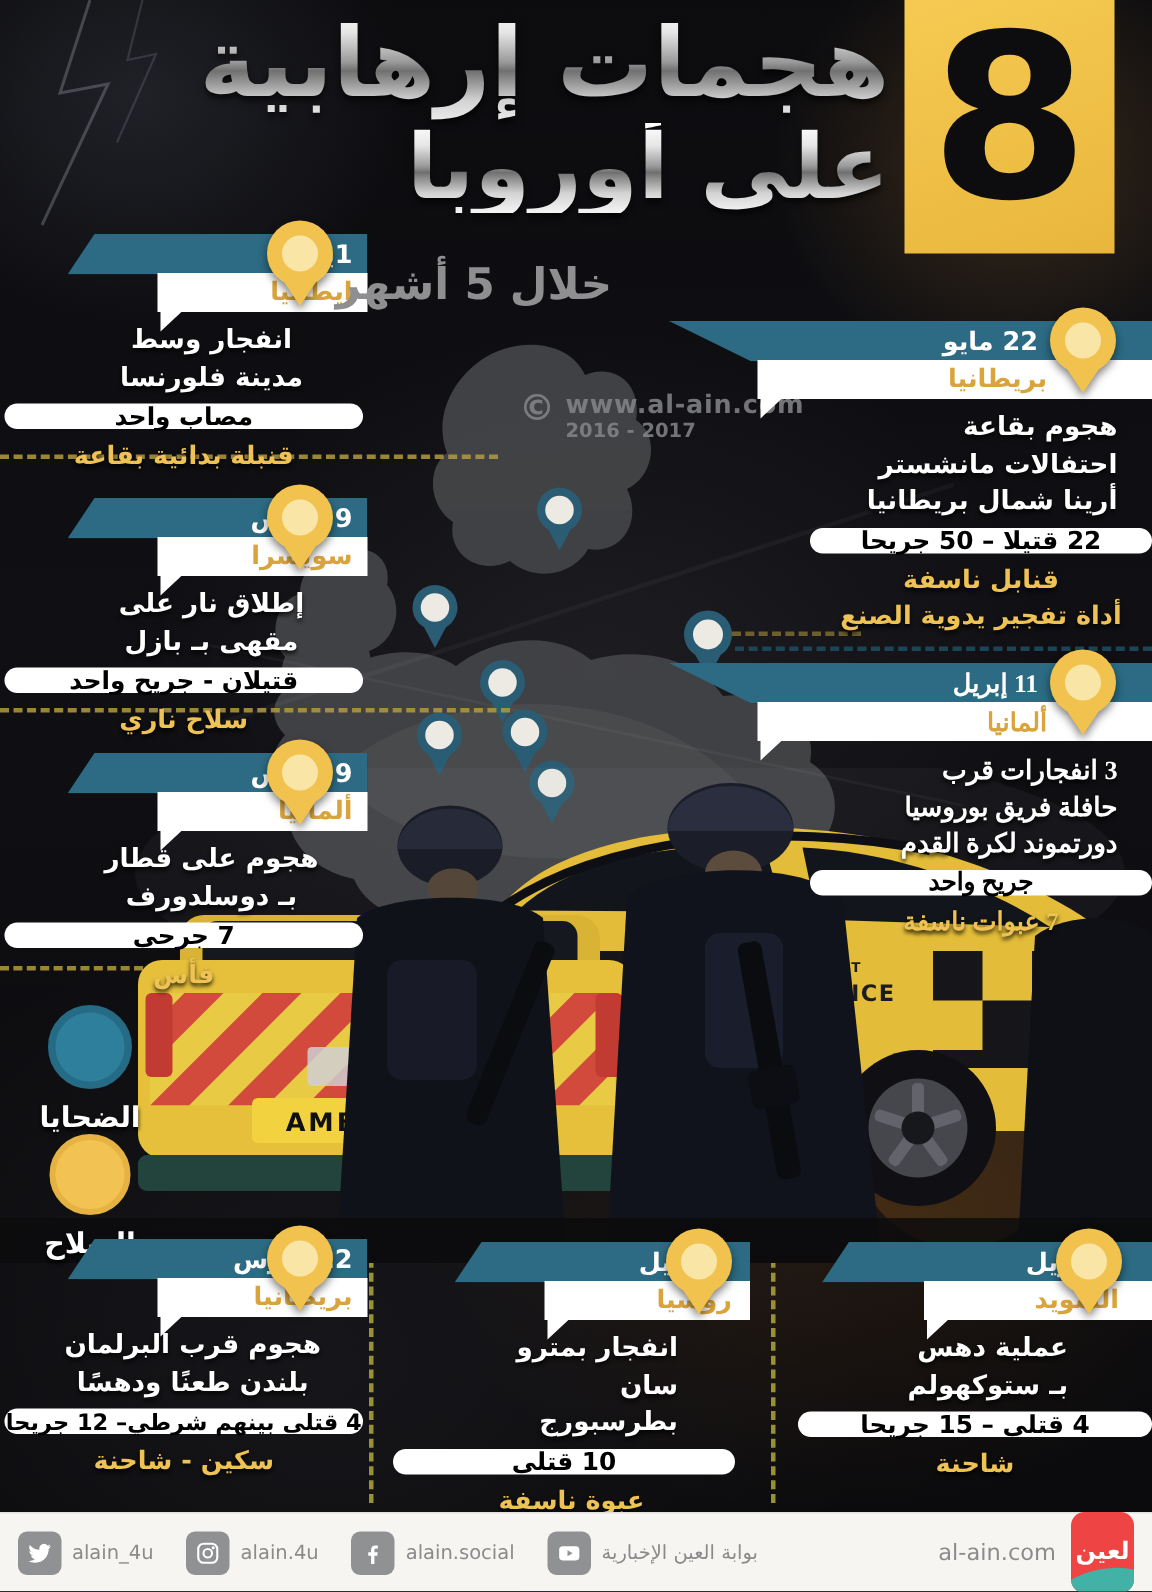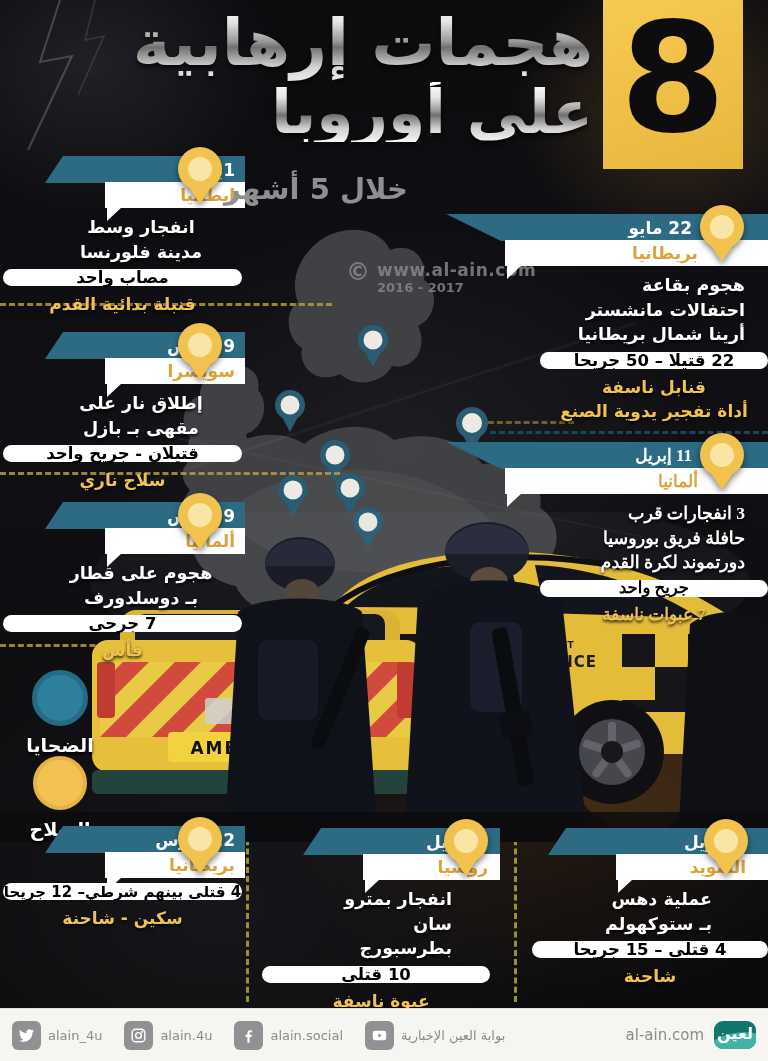--- a/index.html
+++ b/index.html
@@ -107,21 +107,21 @@
   .ev8 .victims{margin:5px 0 0 9px;}
   .ev8 .weapon{margin-left:9px;}
   
   .footer{position:absolute;left:0;top:1008px;width:768px;height:53px;background:#f7f5f2;z-index:7;
           display:flex;align-items:center;direction:ltr;padding:0 12px;box-sizing:border-box;border-top:1px solid #e2e0dc;}
   .social{display:flex;align-items:center;gap:7px;margin-right:22px;}
   .sicon{width:29px;height:29px;border-radius:6px;background:#8f9193;display:flex;align-items:center;justify-content:center;flex:0 0 auto;}
   .handle{color:#8b8b8b;font-size:13px;}
   .footer .spacer{flex:1;}
   .site{color:#8b8b8b;font-size:15px;margin-right:10px;}
-  .logo{position:relative;width:42px;height:28px;border-radius:9px;background:#0f766e;overflow:hidden;
+  .logo{position:relative;width:42px;height:54px;border-radius:9px;background:#ef4444;overflow:hidden;
         display:flex;align-items:center;justify-content:center;}
   .logo-wave{position:absolute;bottom:-10px;left:-8px;width:60px;height:26px;background:#42b1a6;
              border-radius:50% 50% 0 0;transform:rotate(-10deg);}
   .logo-text{position:relative;color:#fff;font-weight:bold;font-size:16px;z-index:2;transform:translateY(-2px);}
 </style>
 </head>
 <body>
 
 <div class="stage">
   <div class="bg"></div>
@@ -311,21 +311,21 @@
       </div>
     <div class="pin">
         <i></i>
       </div>
     <div class="country-banner">
         <span>إيطاليا</span>
       </div>
     <div class="desc">انفجار وسط
 مدينة فلورنسا</div>
     <div class="victims">مصاب واحد</div>
-    <div class="weapon">قنبلة بدائية القدم</div>
+    <div class="weapon">قنبلة بدائية بقاعة</div>
   </div>
 
   <div class="event left ev2">
     <div class="date-banner">
         <span>9 مارس</span>
       </div>
     <div class="pin">
         <i></i>
       </div>
     <div class="country-banner">
@@ -391,20 +391,22 @@
   <div class="event left ev6">
     <div class="date-banner">
         <span>22 مارس</span>
       </div>
     <div class="pin">
         <i></i>
       </div>
     <div class="country-banner">
         <span>بريطانيا</span>
       </div>
+    <div class="desc">هجوم قرب البرلمان
+بلندن طعنًا ودهسًا</div>
     <div class="victims">4 قتلى بينهم شرطي– 12 جريحا</div>
     <div class="weapon">سكين - شاحنة</div>
   </div>
 
   <div class="event left ev7">
     <div class="date-banner">
         <span>3 إبريل</span>
       </div>
     <div class="pin">
         <i></i>

